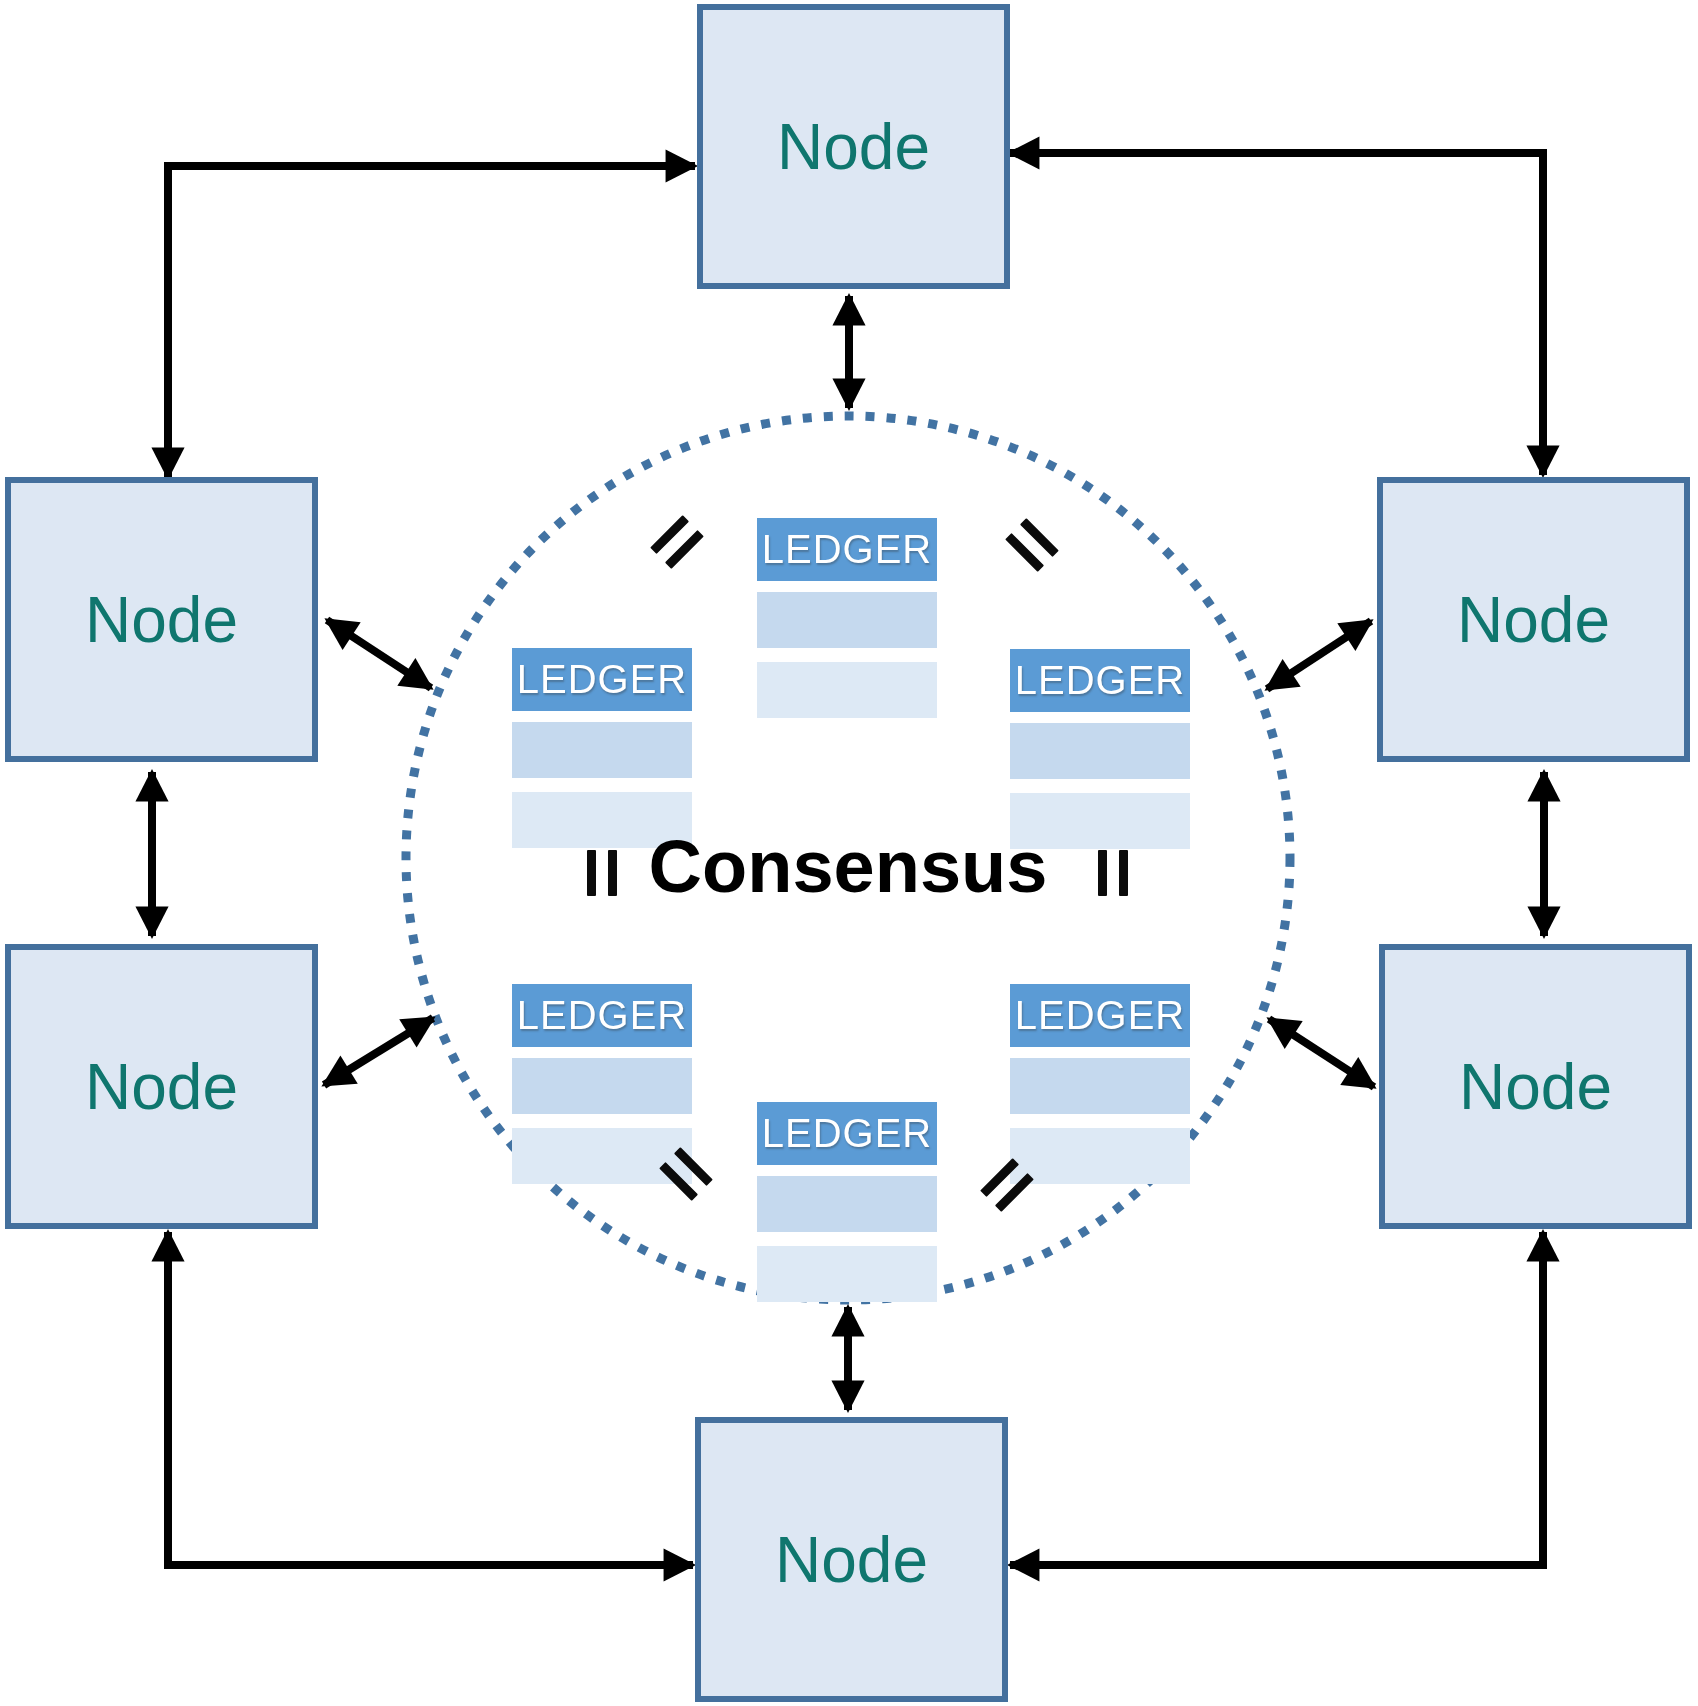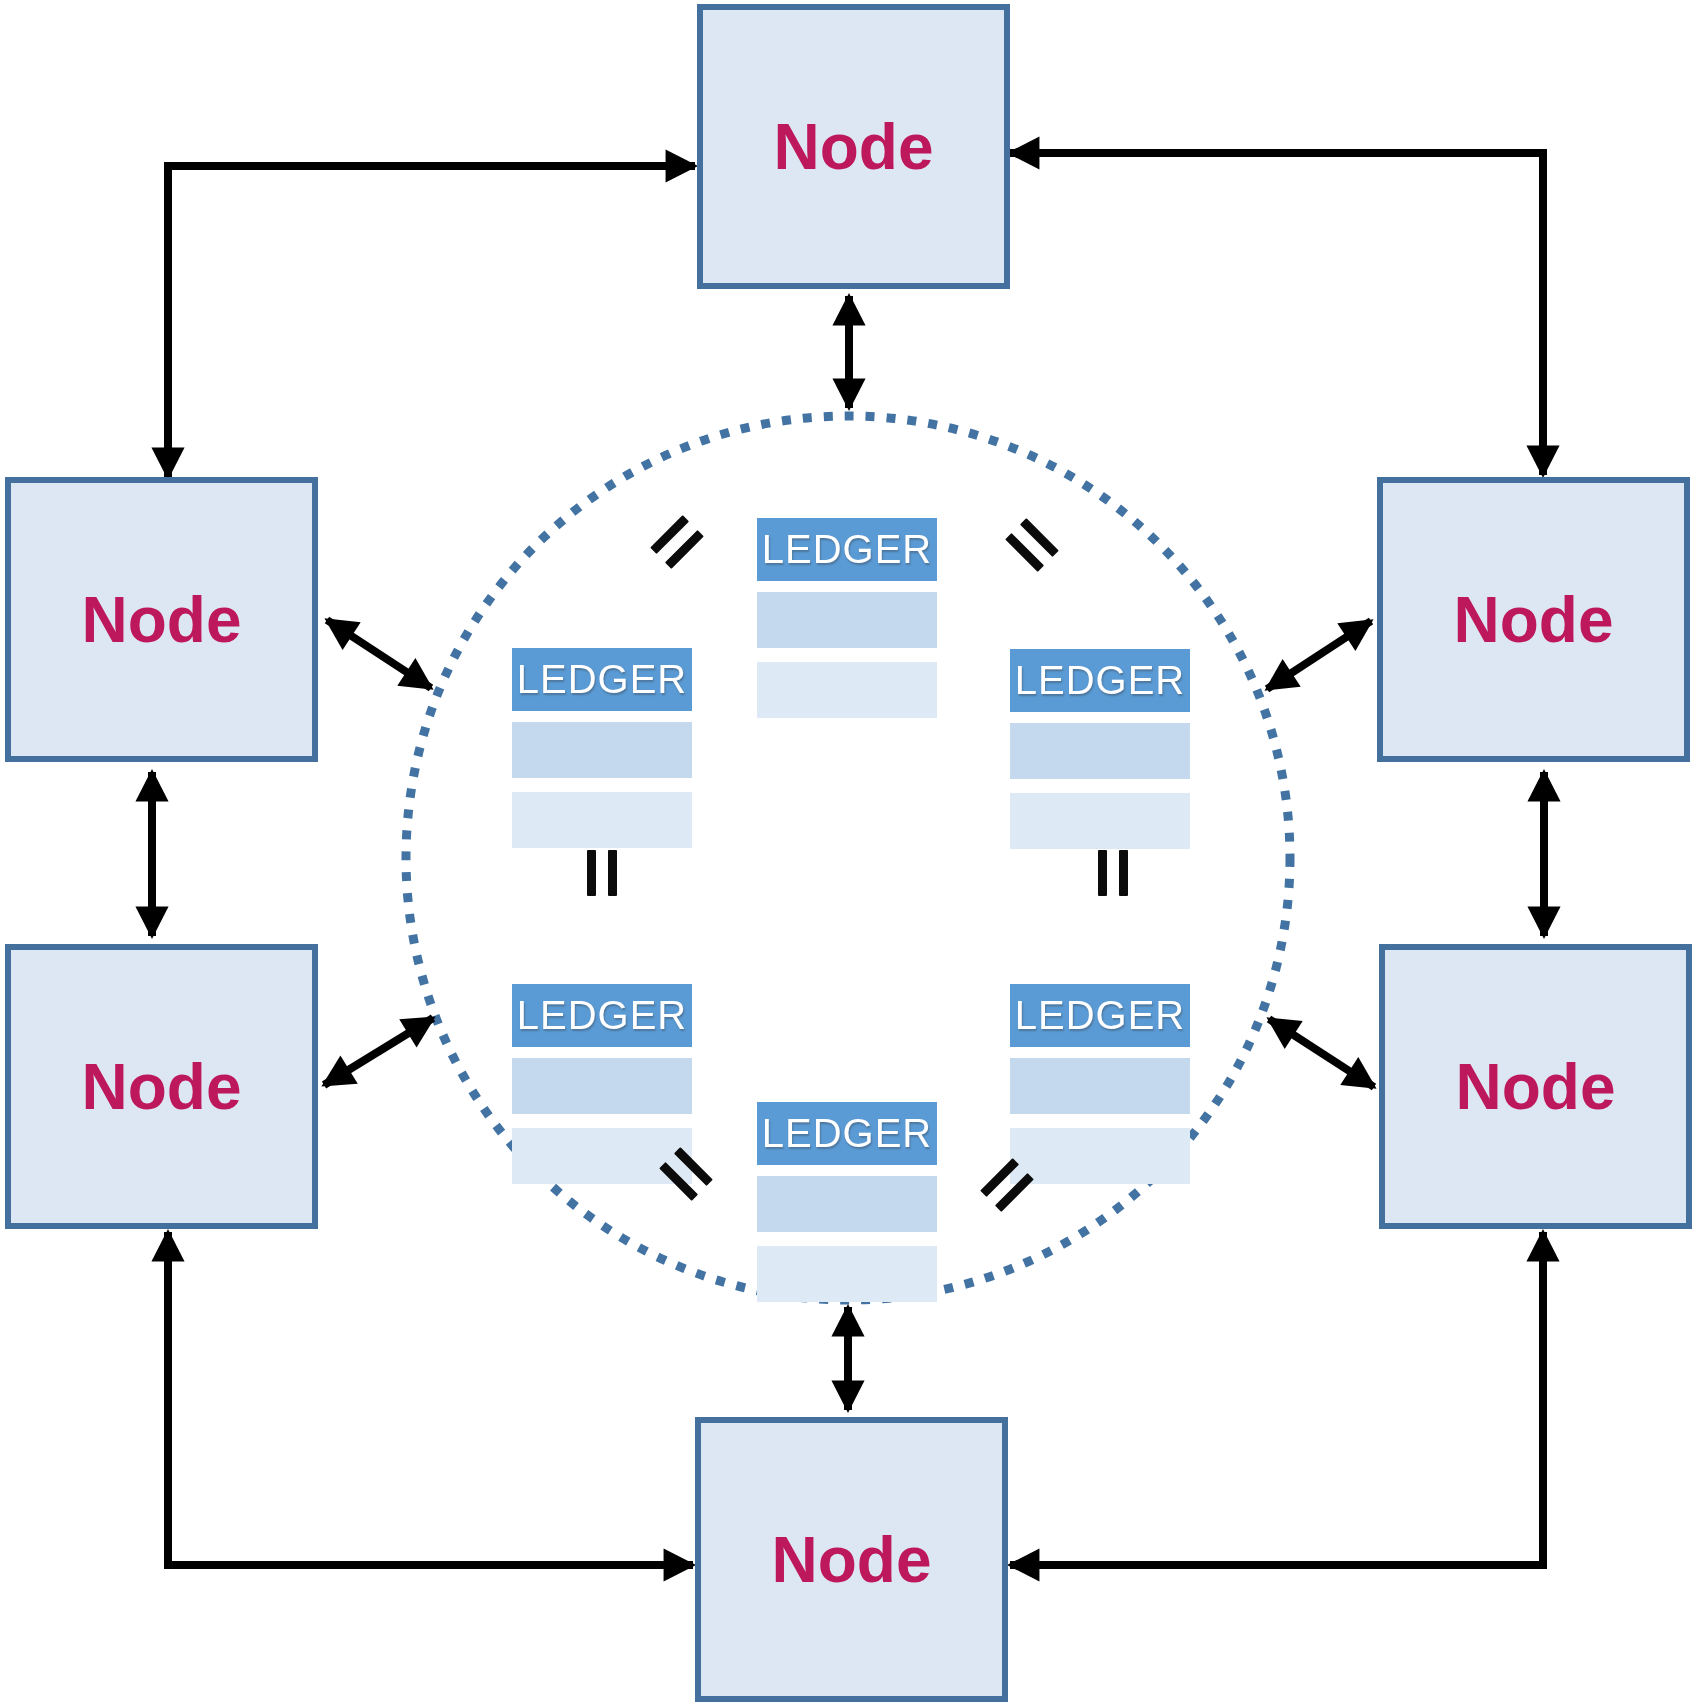--- a/index.html
+++ b/index.html
@@ -13,21 +13,21 @@
   .arrow-layer { position:absolute; left:0; top:0; width:1698px; height:1706px; }
   .arrow-layer path, .arrow-layer circle { pointer-events:none; }
 
   .node-box {
     position:absolute;
     width:313px; height:285px;
     box-sizing:border-box;
     background:var(--node-fill,#dde7f3);
     border:6px solid var(--node-border,#44709d);
     display:flex; align-items:center; justify-content:center;
-    font-weight:bold; font-size:64px; color:#be185d;
+    font-weight:normal; font-size:64px; color:#0f766e;
   }
 
   .ledger { position:absolute; width:180px; }
   .ledger-header {
     height:63px;
     background:var(--ledger-header,#5b9bd5);
     color:#ffffff;
     display:flex; align-items:center; justify-content:center;
     font-size:40px; letter-spacing:1px;
     text-shadow:1px 2px 2px rgba(50,50,50,.35);
@@ -145,14 +145,15 @@
     </div>
   <div class="eq-mark" style="left:663px; top:1159px; transform:rotate(45deg);">
       <span></span>
       <span></span>
     </div>
   <div class="eq-mark" style="left:984px; top:1170px; transform:rotate(-45deg);">
       <span></span>
       <span></span>
     </div>
 
+  <div class="consensus">Consensus</div>
 
 </div>
 
 </body></html>

